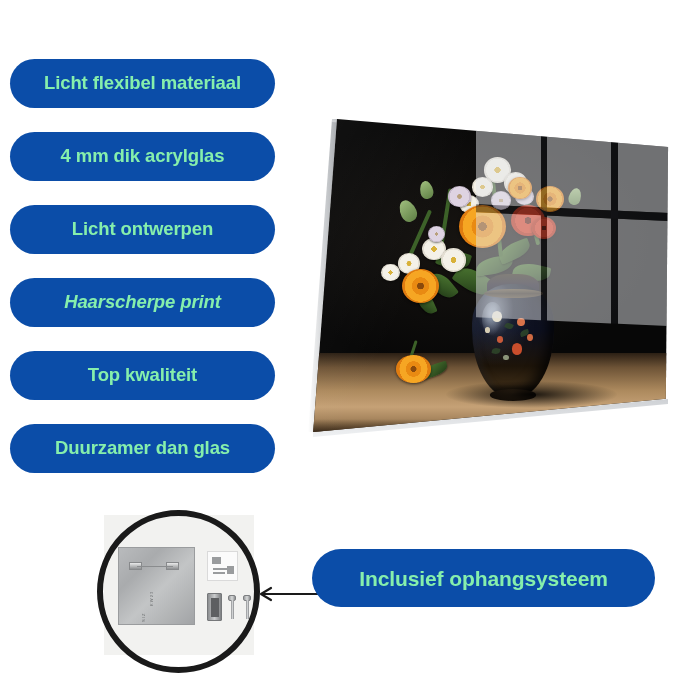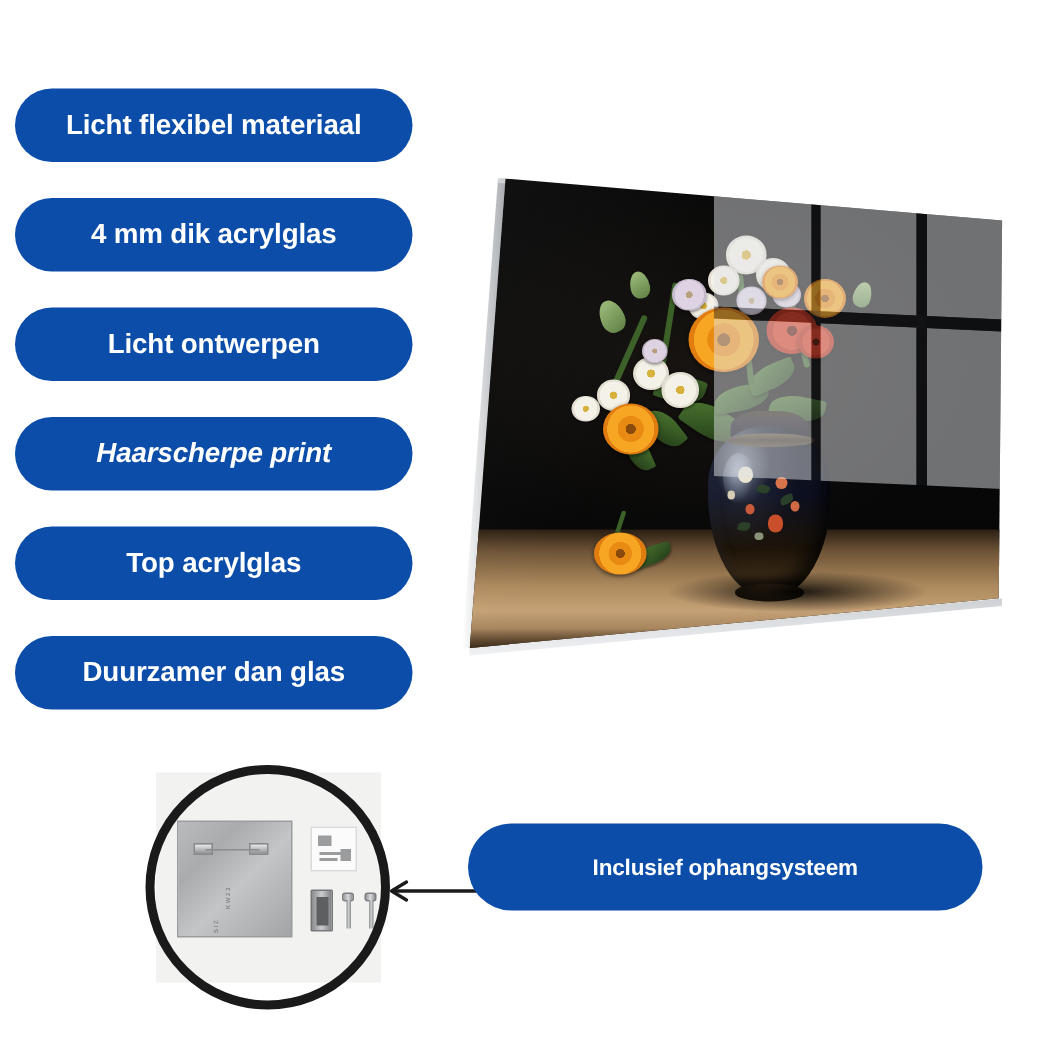--- a/index.html
+++ b/index.html
@@ -20,39 +20,39 @@
     height:49px;
     border-radius:26px;
     background:var(--brand,#0b4da8);
     display:flex;
     align-items:center;
     justify-content:center;
     box-sizing:border-box;
     padding:0 10px;
   }
   .pill-label{
-    color:#ffffff;
+    color:#86efac;
     font-size:18.5px;
     font-weight:bold;
     letter-spacing:-0.1px;
     white-space:nowrap;
     line-height:1;
   }
 
   
   .callout-pill{
     position:absolute;
     left:312px;top:549px;
     width:343px;height:58px;
     border-radius:30px;
     background:var(--brand,#0b4da8);
     display:flex;align-items:center;justify-content:center;
     box-sizing:border-box;
   }
-  .callout-pill .pill-label{font-size:15px;}
+  .callout-pill .pill-label{font-size:21px;}
 
   
   .connector{position:absolute;left:252px;top:586px;width:70px;height:16px;}
 
   
   .circle-wrap{position:absolute;left:97px;top:510px;width:163px;height:163px;}
   .circle-ring{
     position:absolute;inset:0;
     border-radius:50%;
     border:6px solid #1a1a1a;
@@ -245,21 +245,21 @@
     <div class="pill" style="top: 132px; background: rgb(11, 77, 168);">
       <span class="pill-label">4 mm dik acrylglas</span>
     </div>
     <div class="pill" style="top: 205px; background: rgb(11, 77, 168);">
       <span class="pill-label">Licht ontwerpen</span>
     </div>
     <div class="pill" style="top: 278px; background: rgb(11, 77, 168); font-style: italic;">
       <span class="pill-label">Haarscherpe print</span>
     </div>
     <div class="pill" style="top: 351px; background: rgb(11, 77, 168);">
-      <span class="pill-label">Top acrylglas</span>
+      <span class="pill-label">Top kwaliteit</span>
     </div>
     <div class="pill" style="top: 424px; background: rgb(11, 77, 168);">
       <span class="pill-label">Duurzamer dan glas</span>
     </div>
   </div>
 
   <div class="panel-wrap">
 
     <svg class="panel-edge" viewBox="0 0 372 345">
       <defs>

